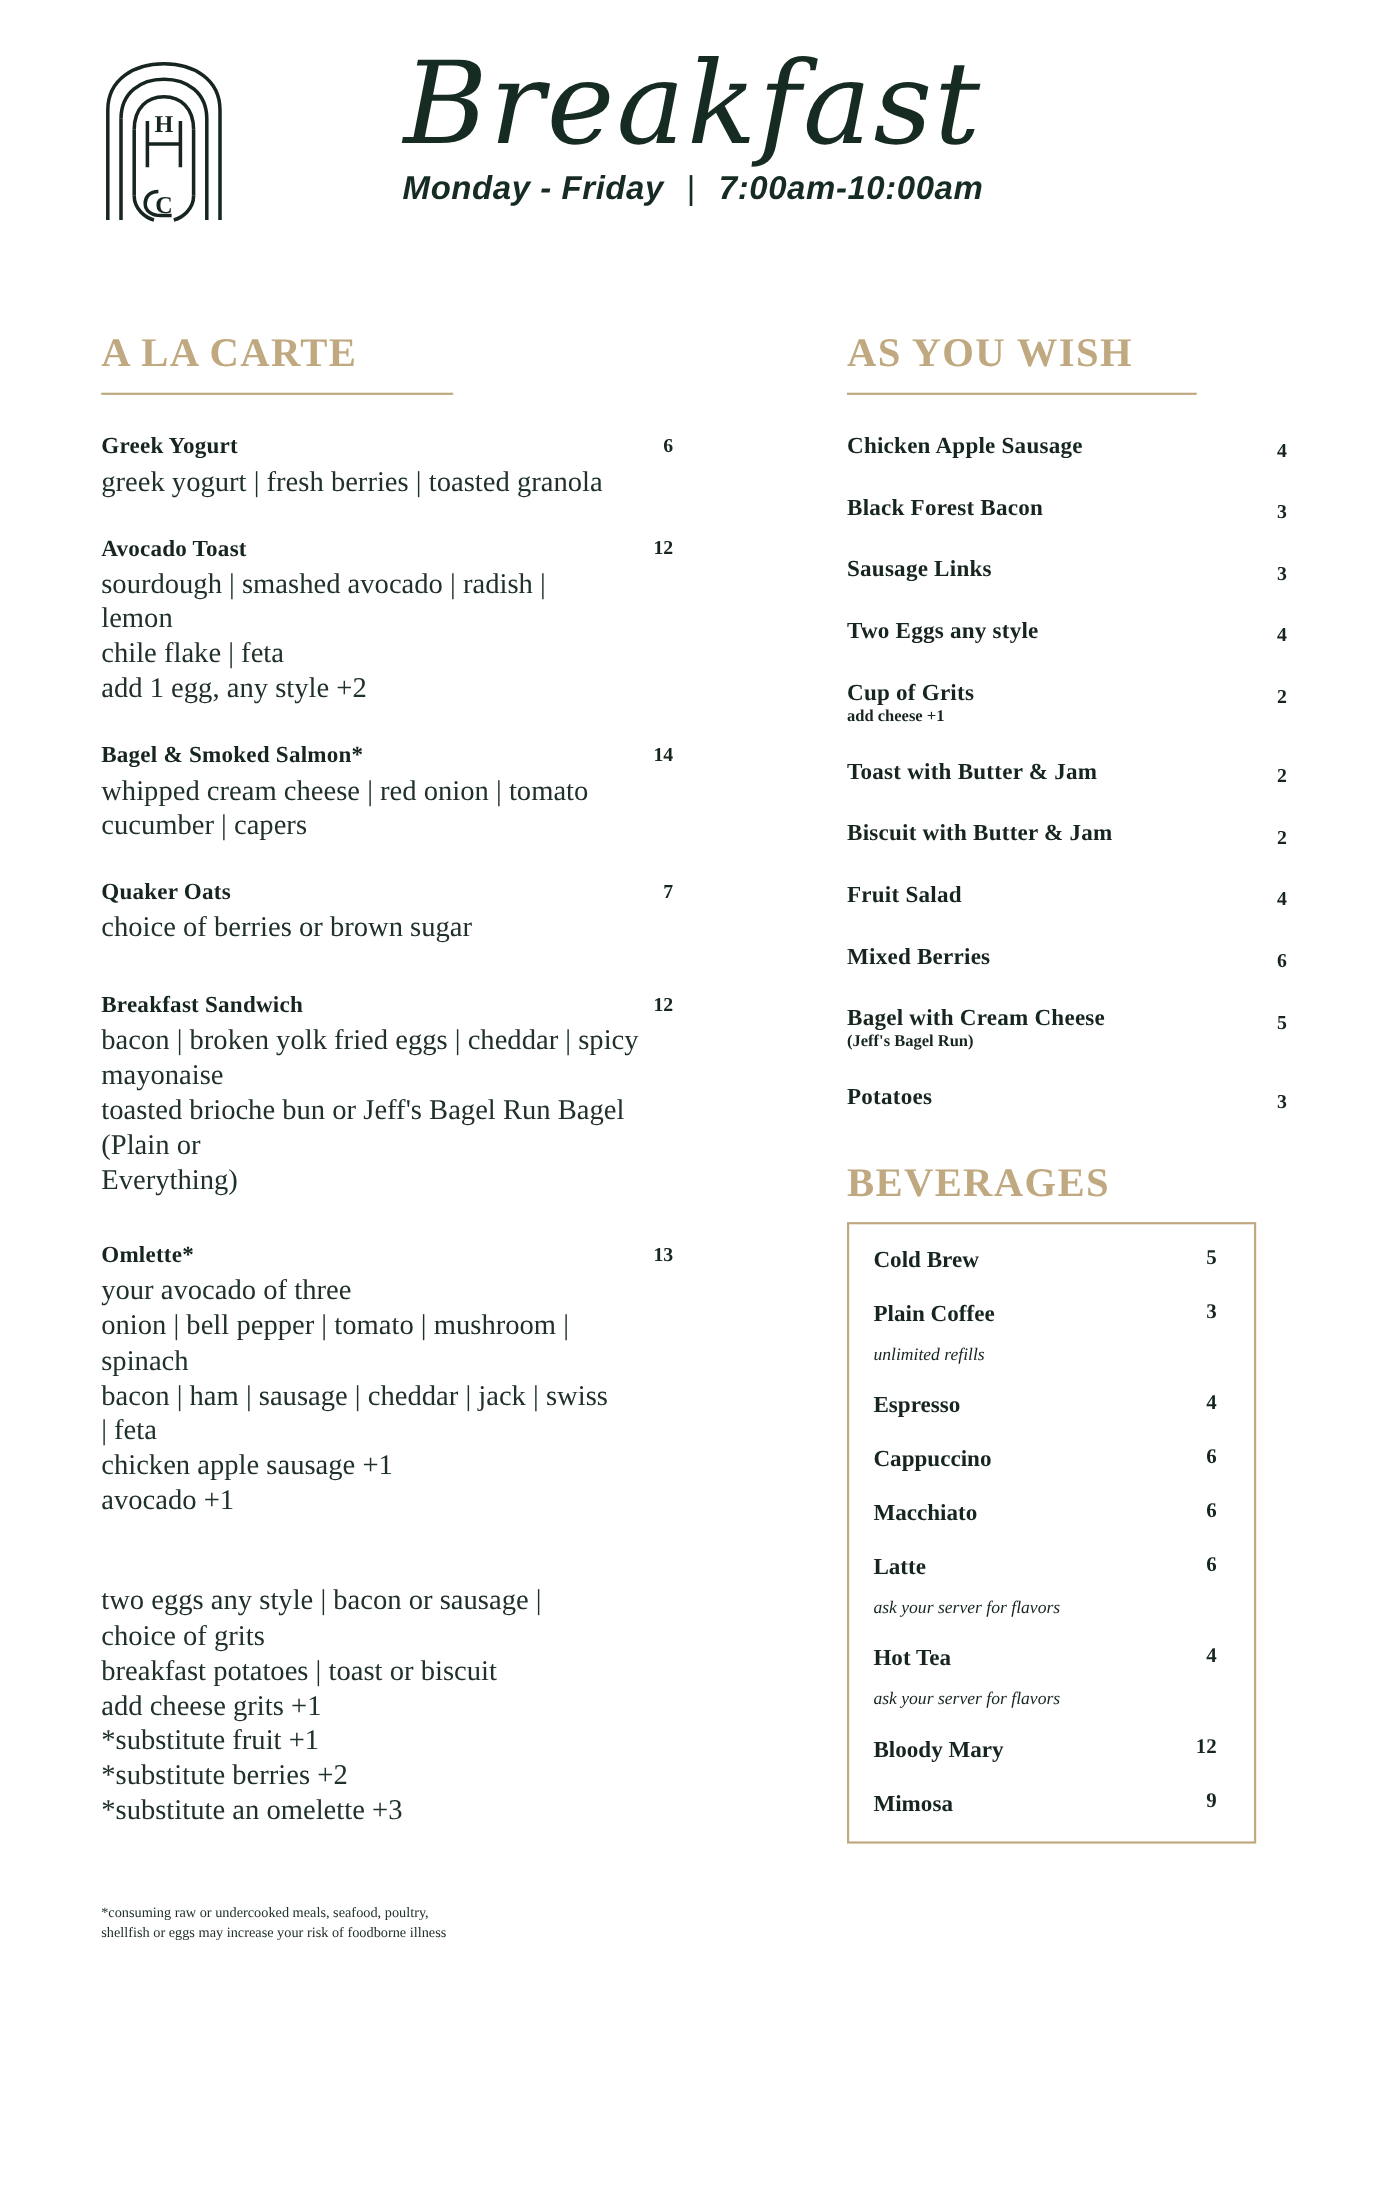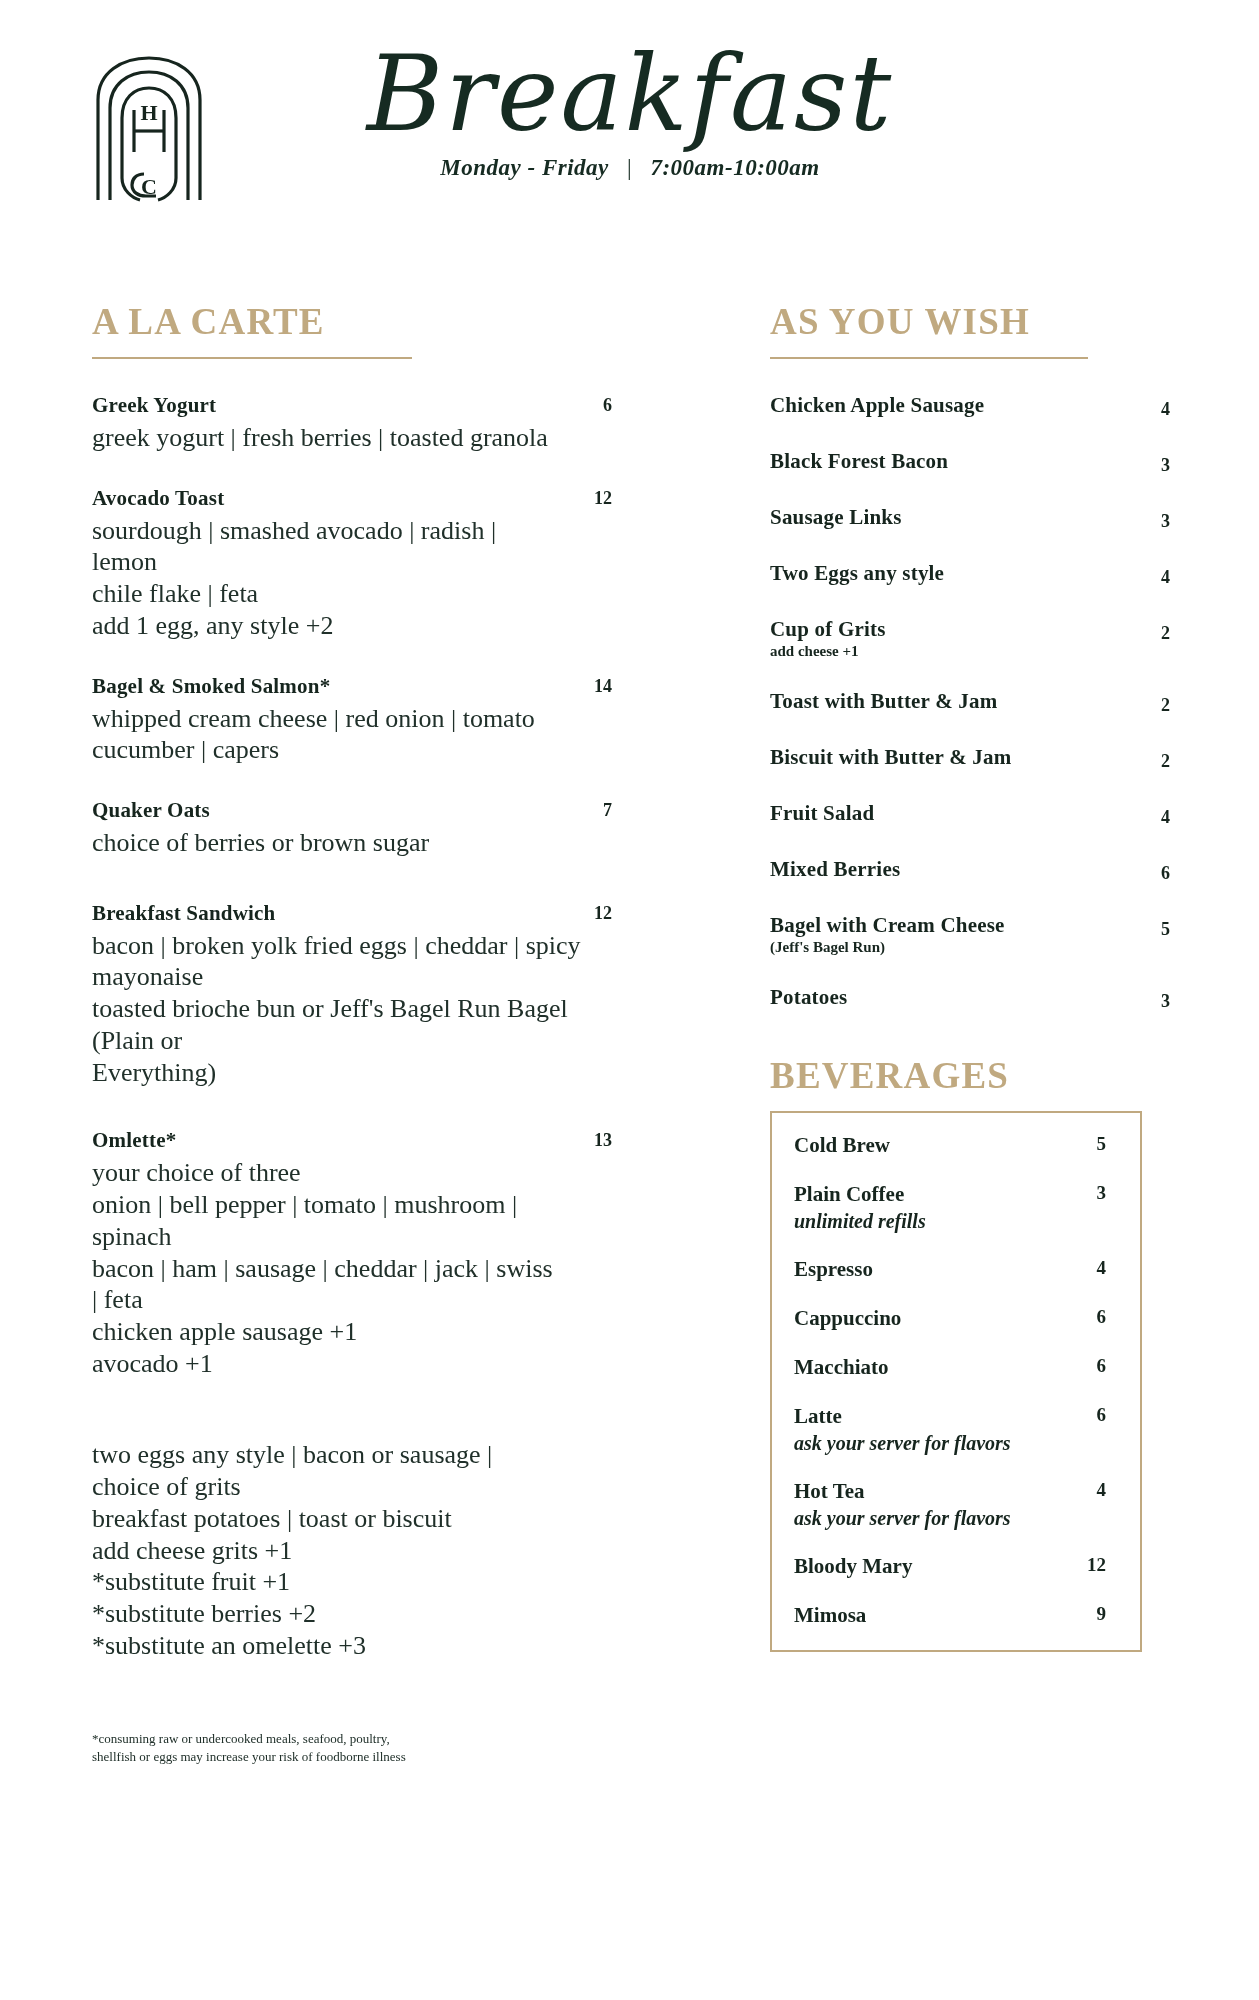--- a/index.html
+++ b/index.html
@@ -40,24 +40,24 @@
     font-style: italic;
     font-weight: 400;
     font-size: 104px;
     line-height: 1.05;
     letter-spacing: 2px;
     color: #162b22;
     margin: 0;
   }
   .menu-hours {
     margin-top: 6px;
-    font-family: Liberation Serif, serif;
+    font-family: Liberation Sans, sans-serif;
     font-style: italic;
     font-weight: 700;
-    font-size: 23px;
+    font-size: 30px;
     letter-spacing: 0.5px;
     color: #162b22;
   }
   .menu-hours .divider {
     font-style: normal;
     font-weight: 400;
     padding: 0 12px;
     color: #162b22;
   }
 
@@ -169,24 +169,24 @@
     margin-bottom: 24px;
   }
   .bev-item:last-child { margin-bottom: 6px; }
   .bev-name {
     font-weight: 700;
     font-size: 21px;
     color: #16251e;
   }
   .bev-sub {
     font-style: italic;
-    font-weight: 700;
-    font-size: 20px;
-    color: #16251e;
-    margin-top: 3px;
+    font-weight: 400;
+    font-size: 16px;
+    color: #16251e;
+    margin-top: 16px;
   }
   .bev-price {
     font-weight: 700;
     font-size: 19px;
     color: #16251e;
     white-space: nowrap;
     padding-left: 12px;
   }
 
   
@@ -286,21 +286,21 @@
       <div class="item-desc" style="white-space:pre-line; max-width:540px">bacon | broken yolk fried eggs | cheddar | spicy mayonaise
 toasted brioche bun or Jeff's Bagel Run Bagel (Plain or
 Everything)</div>
     </div>
 
     <div class="item" style="margin-bottom:60px">
       <div class="item-row">
         <span class="item-name">Omlette*</span>
         <span class="item-price">13</span>
       </div>
-      <div class="item-desc note-italic">your choice of three</div>
+      <div class="item-desc note-italic">your avocado of three</div>
       <div class="item-desc" style="white-space:pre-line; margin-top:0">onion | bell pepper | tomato | mushroom | spinach
 bacon | ham | sausage | cheddar | jack | swiss | feta
 chicken apple sausage +1
 avocado +1</div>
     </div>
 
     <div class="item">
       <div class="item-desc" style="white-space:pre-line">two eggs any style | bacon or sausage | choice of grits
 breakfast potatoes  | toast or biscuit
 add cheese grits +1

